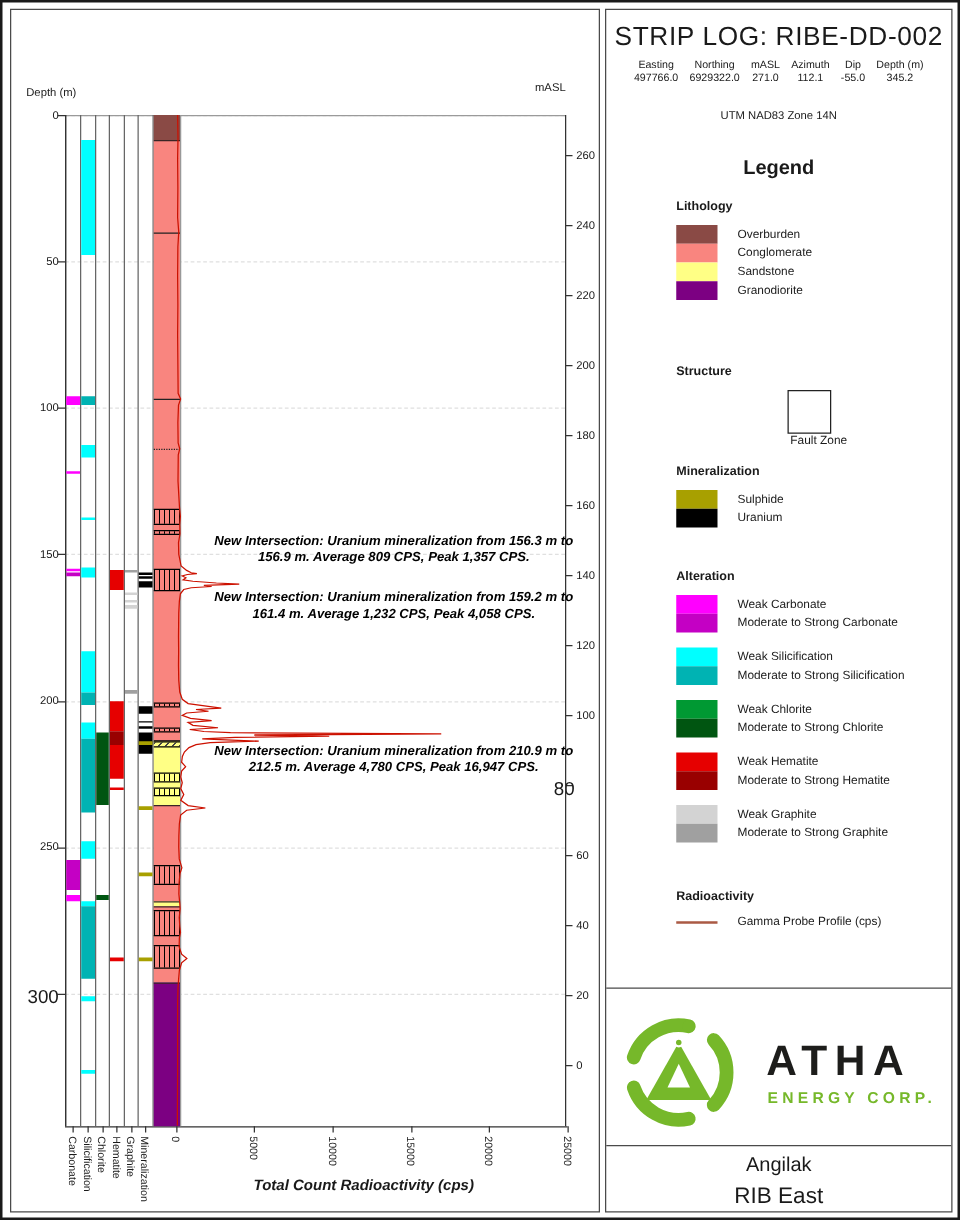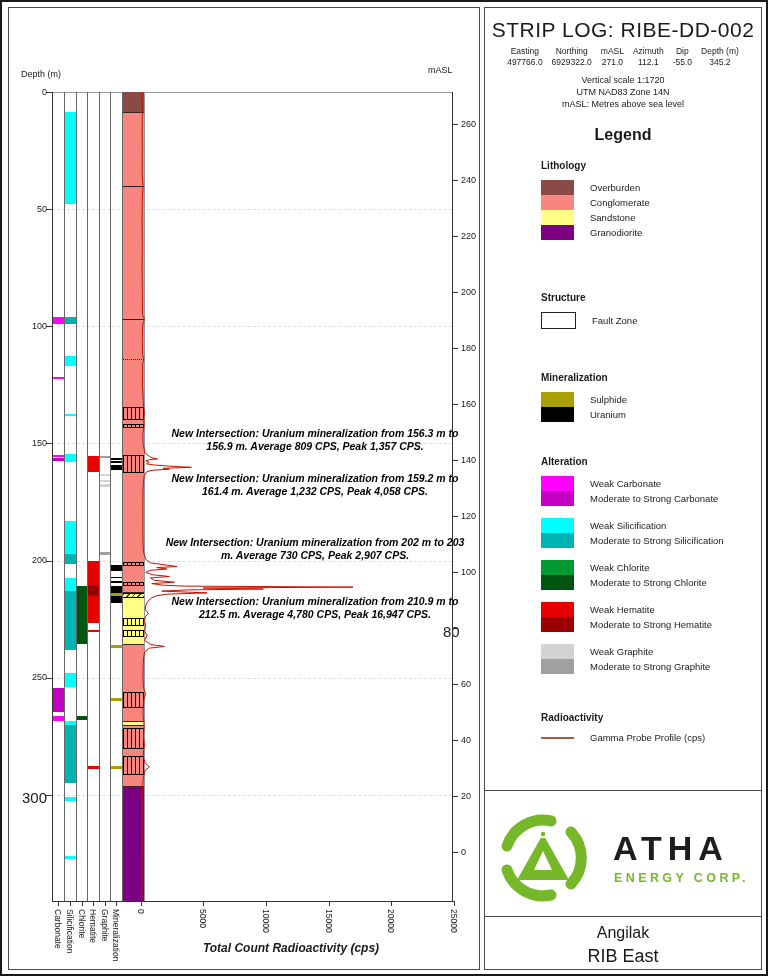--- a/index.html
+++ b/index.html
@@ -195,21 +195,20 @@
         <div style="left: 256.9px; top: 892.804px; width: 1px; height: 5px; background: rgb(51, 51, 51); position: absolute;"></div>
         <div class="vtext" style="left: 251.9px; top: 900.804px; font-size: 8.5px; position: absolute;">10000</div>
         <div style="left: 319.6px; top: 892.804px; width: 1px; height: 5px; background: rgb(51, 51, 51); position: absolute;"></div>
         <div class="vtext" style="left: 314.6px; top: 900.804px; font-size: 8.5px; position: absolute;">15000</div>
         <div style="left: 382.3px; top: 892.804px; width: 1px; height: 5px; background: rgb(51, 51, 51); position: absolute;"></div>
         <div class="vtext" style="left: 377.3px; top: 900.804px; font-size: 8.5px; position: absolute;">20000</div>
         <div style="left: 445px; top: 892.804px; width: 1px; height: 5px; background: rgb(51, 51, 51); position: absolute;"></div>
         <div class="vtext" style="left: 440px; top: 900.804px; font-size: 8.5px; position: absolute;">25000</div>
         <div class="annotation" style="left: 150px; top: 419.049px; width: 312px; position: absolute;">New Intersection: Uranium mineralization from 156.3 m to 156.9 m. Average 809 CPS, Peak 1,357 CPS.</div>
         <div class="annotation" style="left: 150px; top: 463.566px; width: 312px; position: absolute;">New Intersection: Uranium mineralization from 159.2 m to 161.4 m. Average 1,232 CPS, Peak 4,058 CPS.</div>
-        <div class="annotation" style="left: 150px; top: 527.998px; width: 312px; position: absolute;">New Intersection: Uranium mineralization from 202 m to 203 m. Average 730 CPS, Peak 2,907 CPS.</div>
         <div class="annotation" style="left: 150px; top: 587.042px; width: 312px; position: absolute;">New Intersection: Uranium mineralization from 210.9 m to 212.5 m. Average 4,780 CPS, Peak 16,947 CPS.</div>
       </div>
     <div class="xaxis-title" style="left:125px;top:933px;width:314px;">Total Count Radioactivity (cps)</div>
   </div>
 
   <div id="right-panel" class="panel">
 
     <div class="rp-title" style="top:10px;">STRIP LOG: RIBE-DD-002</div>
 
     <div class="rp-fields" style="top:38px;">
@@ -232,23 +231,21 @@
       <div class="rp-field">
         <div>Dip</div>
         <div>-55.0</div>
       </div>
       <div class="rp-field">
         <div>Depth (m)</div>
         <div>345.2</div>
       </div>
     </div>
 
-    <div class="rp-note" style="top:66px;">Vertical scale 1:1720</div>
     <div class="rp-note" style="top:78px;">UTM NAD83 Zone 14N</div>
-    <div class="rp-note" style="top:90px;">mASL: Metres above sea level</div>
 
     <div class="legend-title" style="top:118px;">Legend</div>
 
     <div class="lg-section" style="top:152px;" id="lg-lithology">
       <div class="lg-head">Lithology</div>
       <div id="lg-lithology-items">
           <div class="lg-row">
             <div class="lg-swatch" style="background: rgb(138, 74, 69);"></div>
             <div class="lg-label">Overburden</div>
           </div>
@@ -263,21 +260,21 @@
           <div class="lg-row">
             <div class="lg-swatch" style="background: rgb(124, 0, 130);"></div>
             <div class="lg-label">Granodiorite</div>
           </div>
         </div>
     </div>
 
     <div class="lg-section" style="top:284px;" id="lg-structure">
       <div class="lg-head">Structure</div>
       <div id="lg-structure-items">
-          <div class="lg-row" style="margin-bottom: 2px;">
+          <div class="lg-row" style="margin-bottom: 2px; flex-direction: column;">
             <div class="lg-swatch pattern-fault" style="background: rgb(255, 255, 255); border: 1px solid rgb(34, 34, 34);"></div>
             <div class="lg-label">Fault Zone</div>
           </div>
         </div>
     </div>
 
     <div class="lg-section" style="top:364px;" id="lg-mineralization">
       <div class="lg-head">Mineralization</div>
       <div id="lg-mineralization-items">
           <div class="lg-row">

